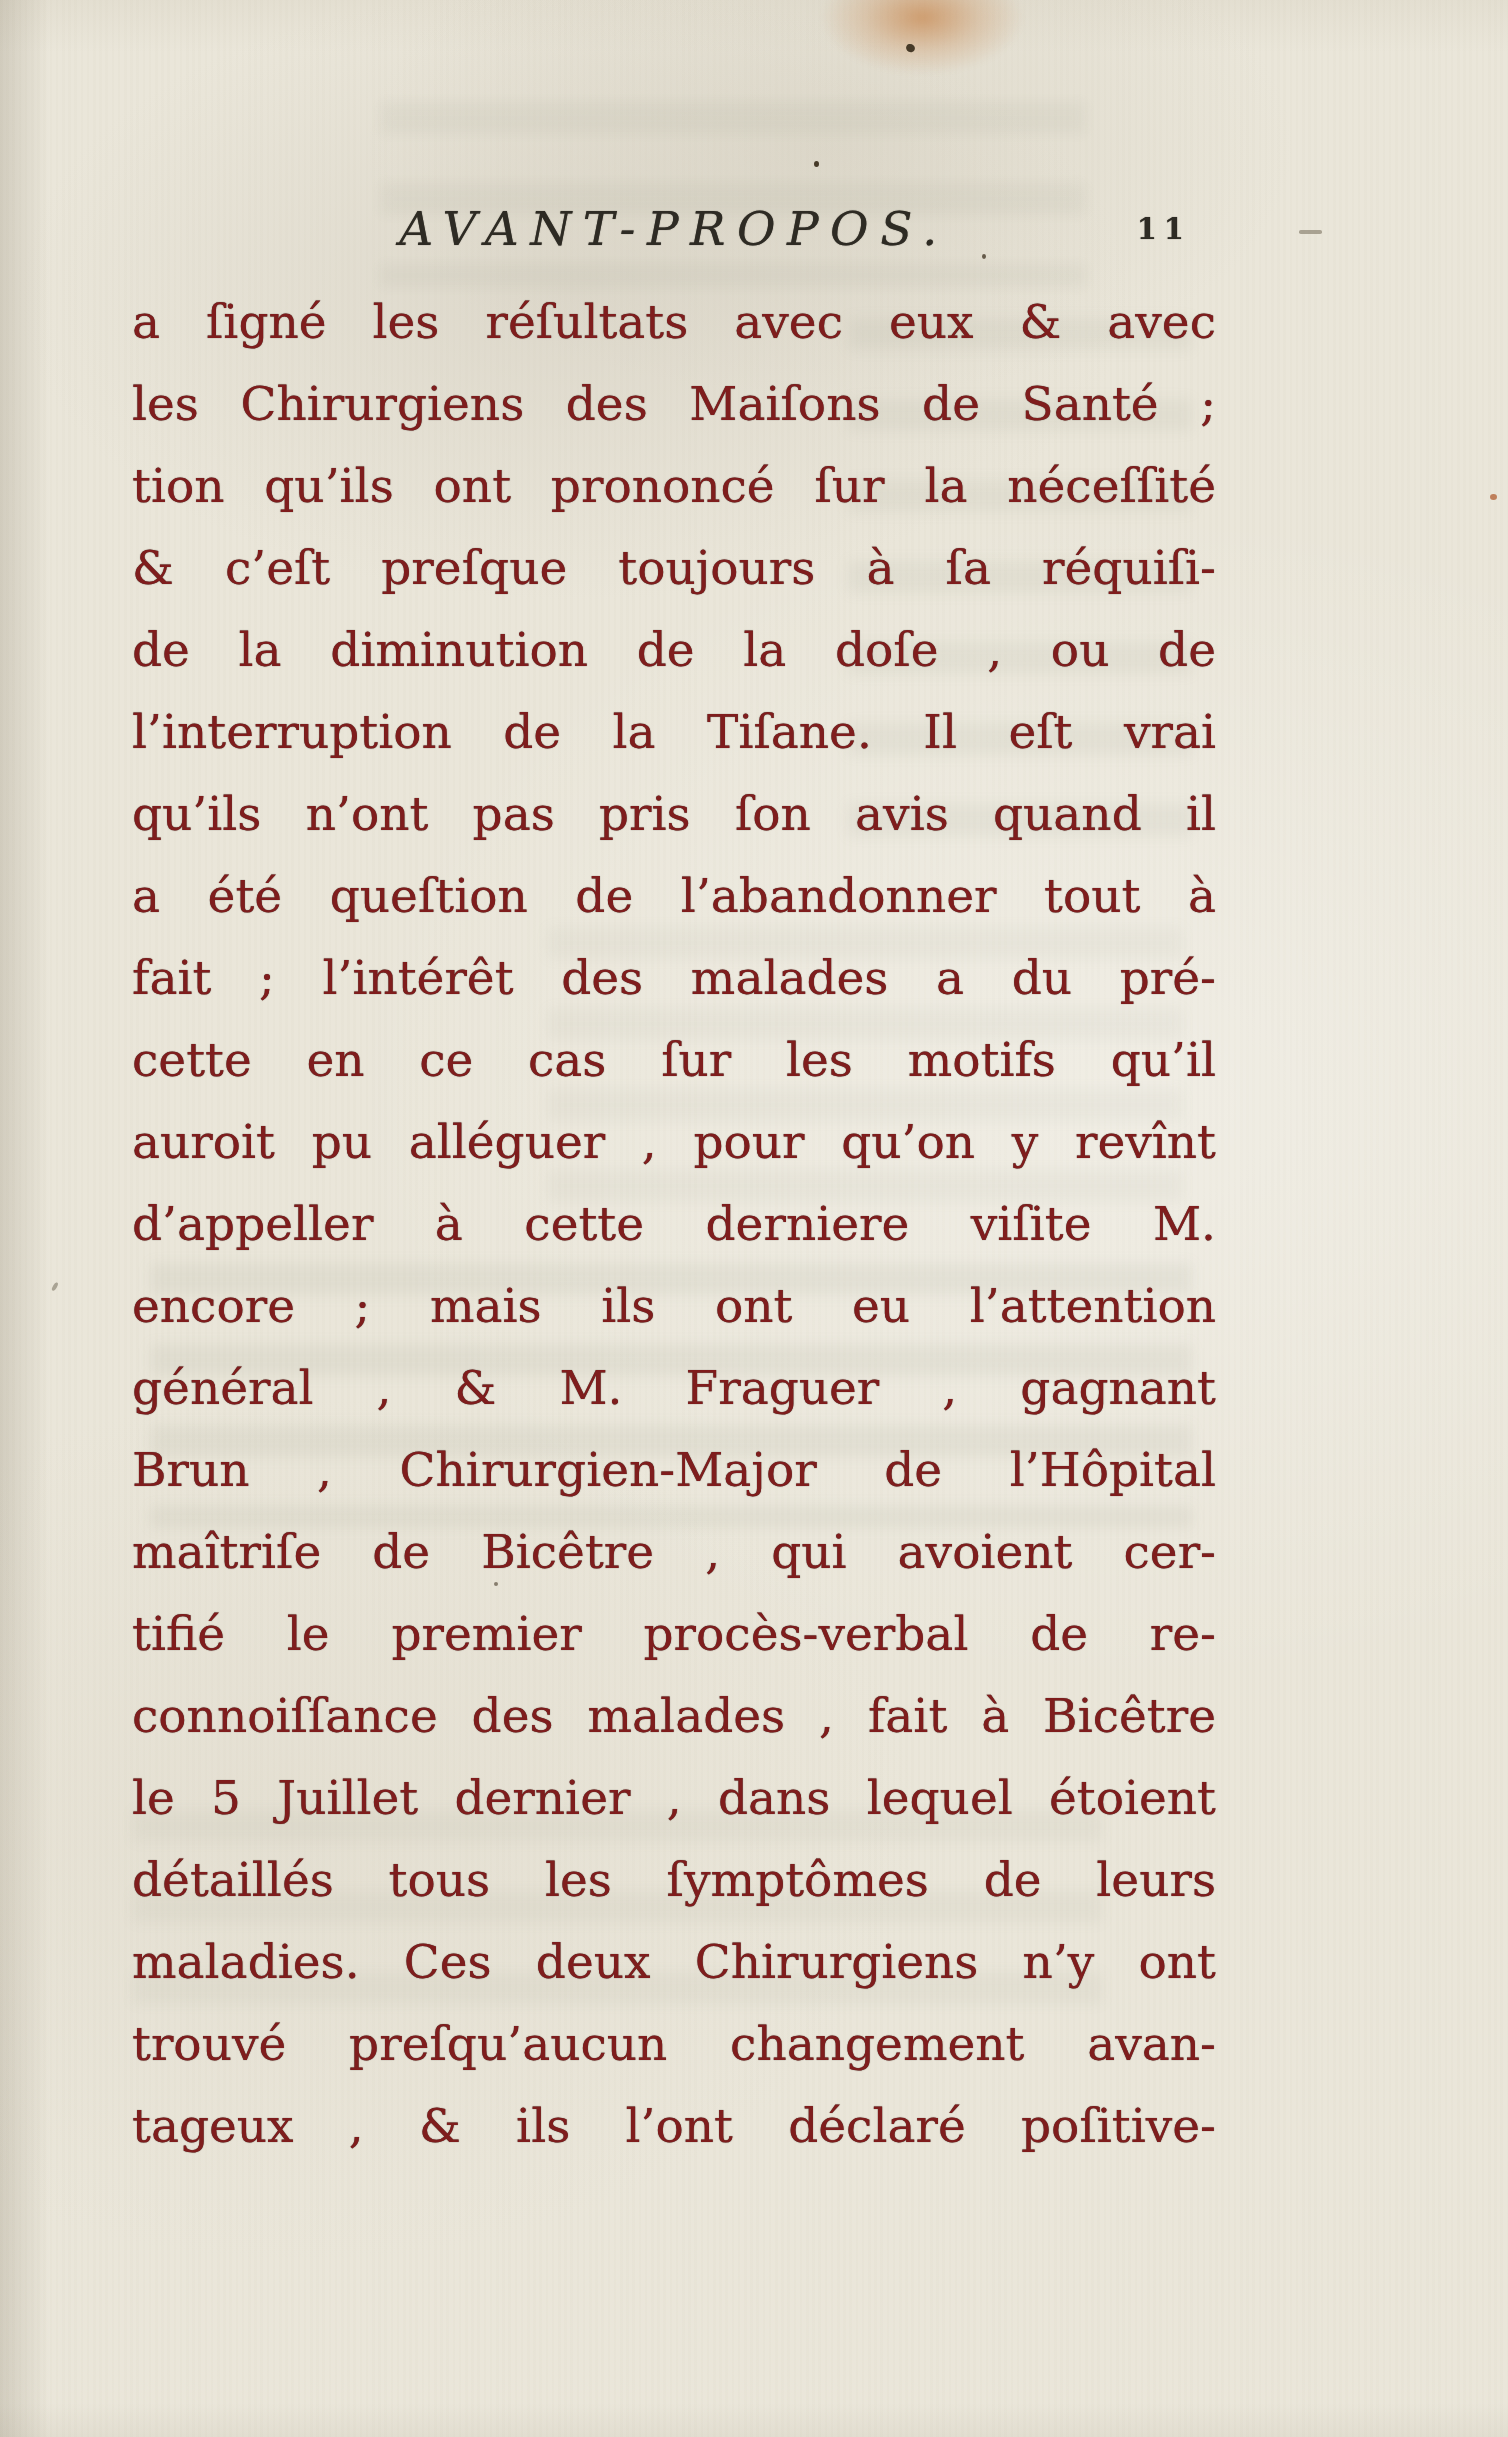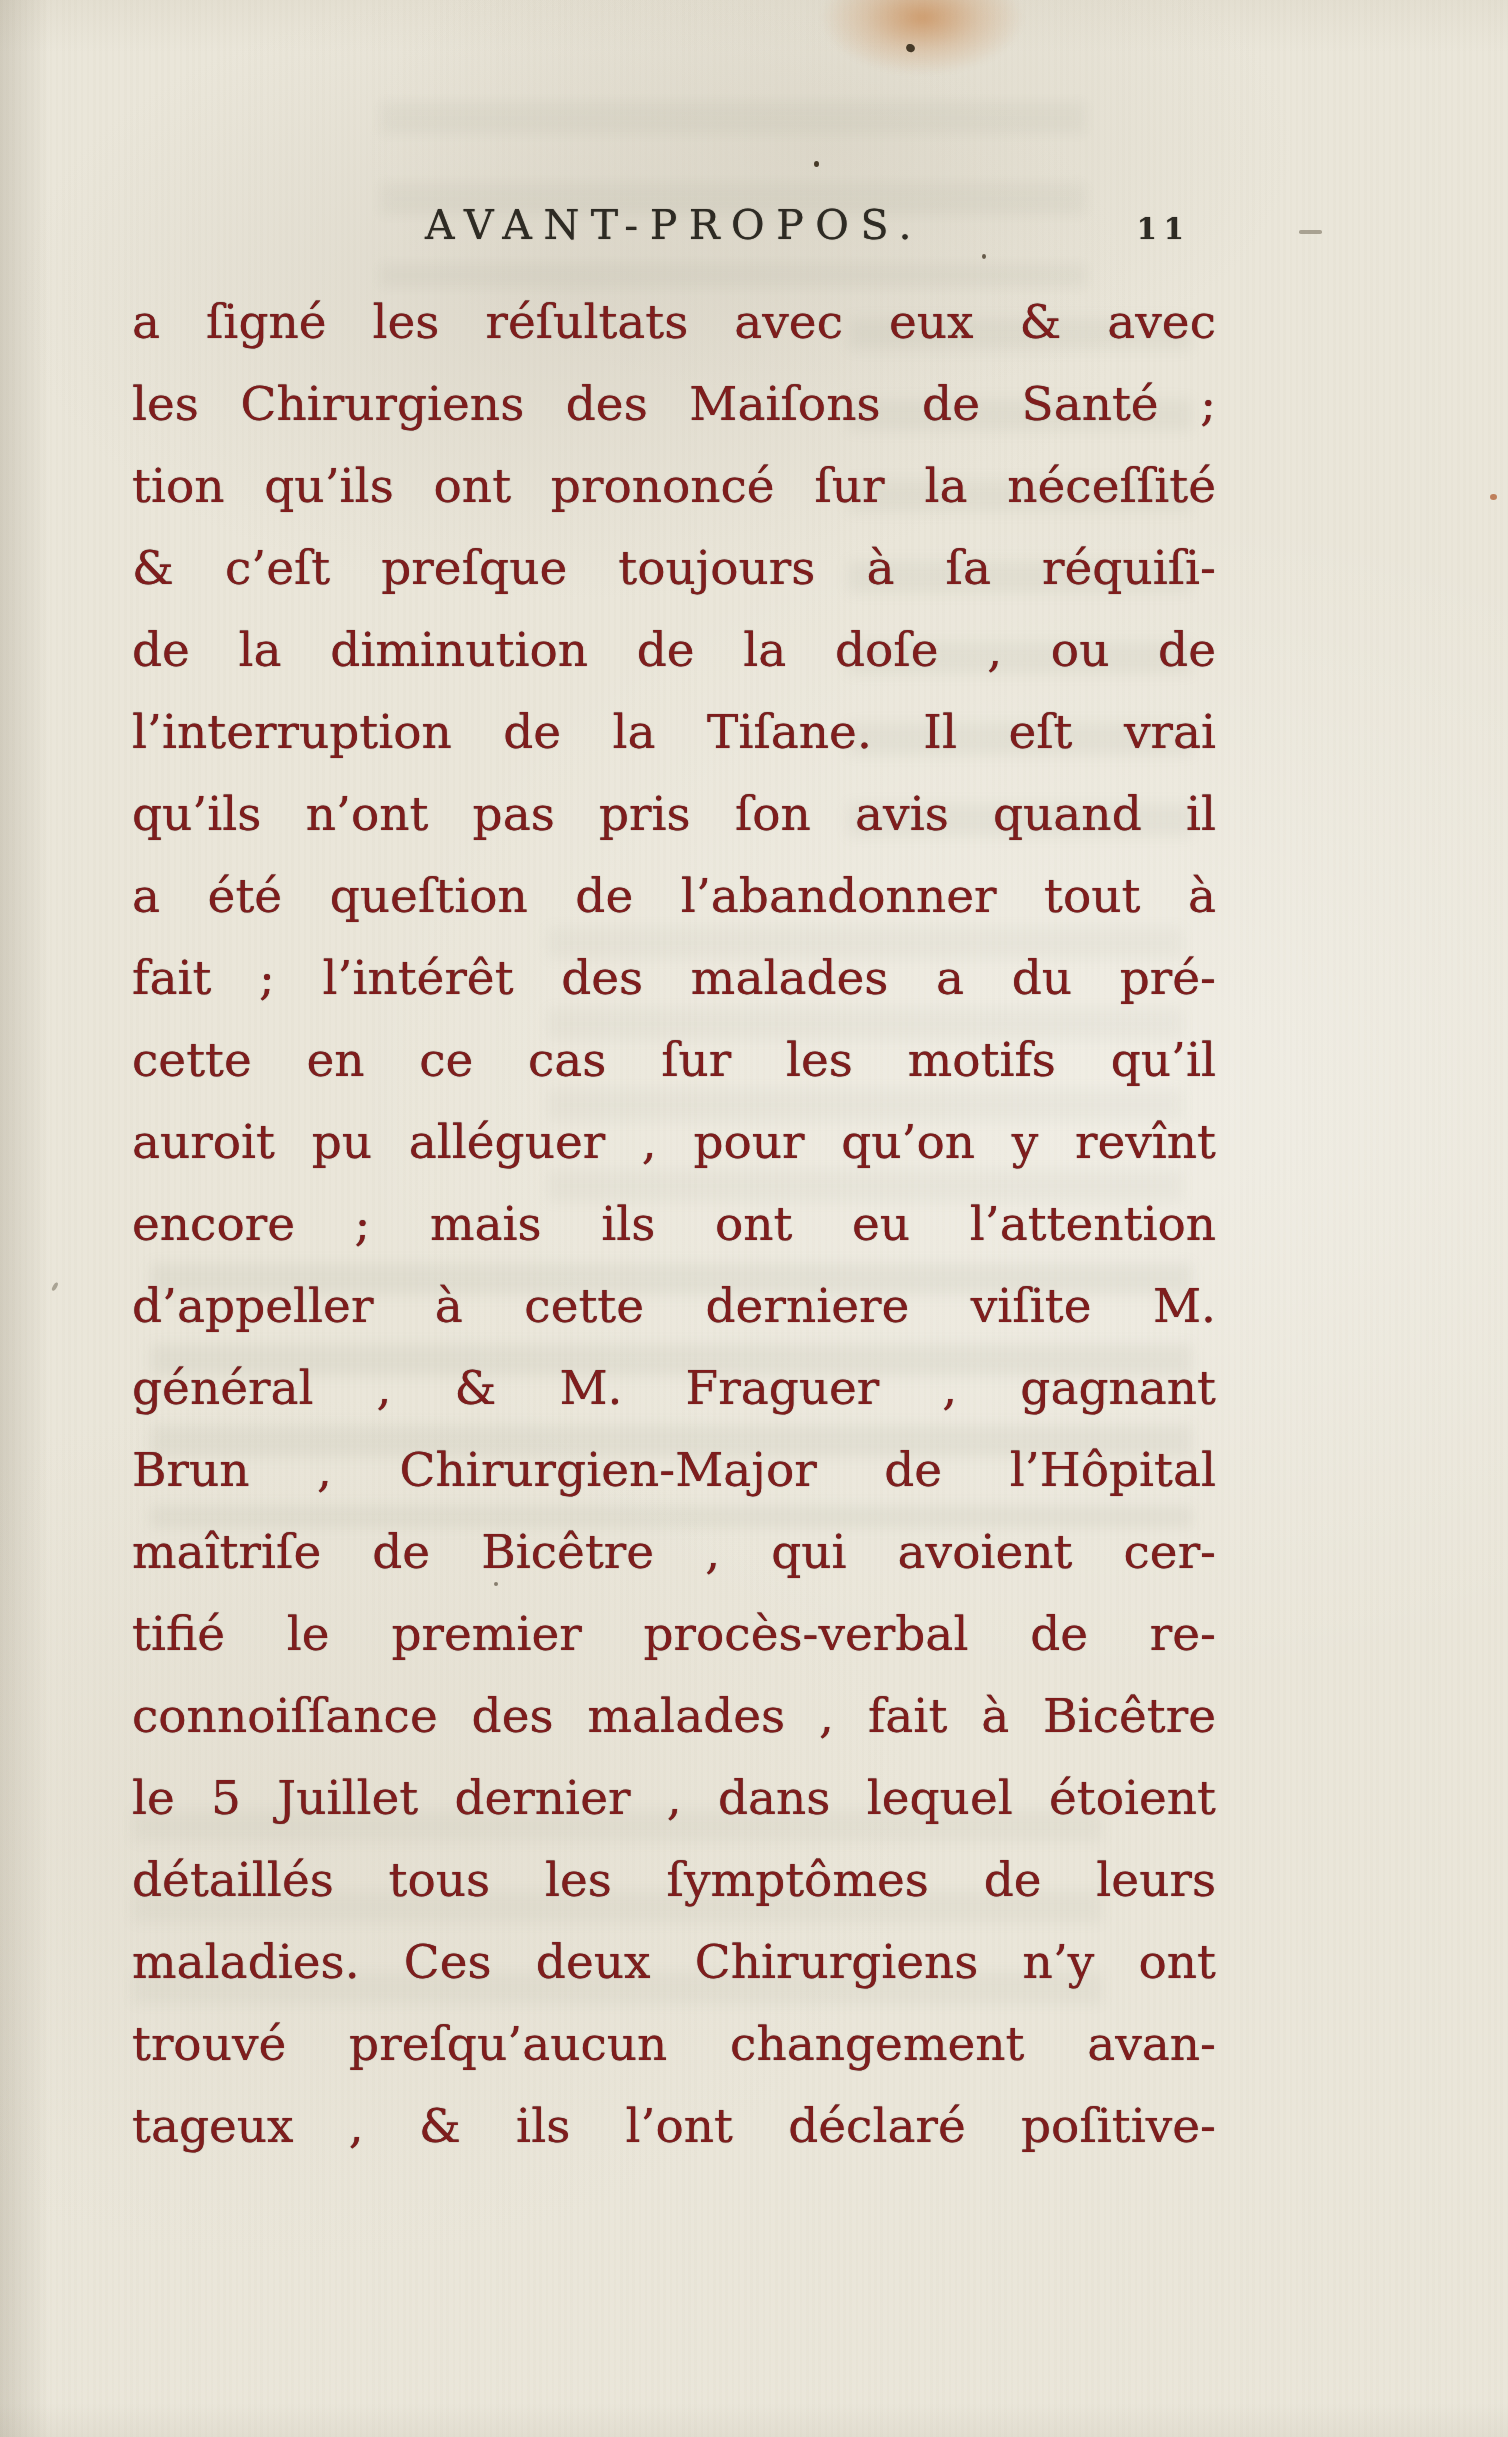--- a/index.html
+++ b/index.html
@@ -50,21 +50,21 @@
   .sp5{left:1490px;top:494px;width:7px;height:6.2px;background:#b4663c;opacity:.8;}
   .sp6{left:494px;top:1582px;width:4.4px;height:4.4px;opacity:.6;}
   .sp7{left:53px;top:1282px;width:3.5px;height:8.8px;background:#6a6150;opacity:.5;transform:rotate(30deg);}
 
   .header{
     position:absolute;left:132px;top:201px;width:1084px;height:71px;
     color:#2e2b24;
   }
   .running-title{
     position:absolute;left:0;right:0;text-align:center;
-    font-size:41px;letter-spacing:11.5px;
+    font-style:italic;font-size:47px;letter-spacing:11.5px;
     text-shadow:0 0 0.9px rgba(44,40,32,.85);
     white-space:nowrap;
   }
   .folio{
     position:absolute;right:25px;top:10.6px;
     font-size:29px;letter-spacing:7px;font-weight:bold;
     text-shadow:0 0 0.9px rgba(44,40,32,.85);
   }
   .body-text{
     position:absolute;left:132px;top:281px;width:1084px;
@@ -112,22 +112,22 @@
       <div class="line">les Chirurgiens des Maiſons de Santé ;</div>
       <div class="line">tion qu’ils ont prononcé ſur la néceſſité</div>
       <div class="line">&amp; c’eſt preſque toujours à ſa réquiſi-</div>
       <div class="line">de la diminution de la doſe , ou de</div>
       <div class="line">l’interruption de la Tiſane. Il eſt vrai</div>
       <div class="line">qu’ils n’ont pas pris ſon avis quand il</div>
       <div class="line">a été queſtion de l’abandonner tout à</div>
       <div class="line">fait ; l’intérêt des malades a du pré-</div>
       <div class="line">cette en ce cas ſur les motifs qu’il</div>
       <div class="line">auroit pu alléguer , pour qu’on y revînt</div>
+      <div class="line">d’appeller à cette derniere viſite M.</div>
       <div class="line">encore ; mais ils ont eu l’attention</div>
-      <div class="line">d’appeller à cette derniere viſite M.</div>
       <div class="line">général , &amp; M. Fraguer , gagnant</div>
       <div class="line">Brun , Chirurgien-Major de l’Hôpital</div>
       <div class="line">maîtriſe de Bicêtre , qui avoient cer-</div>
       <div class="line">tifié le premier procès-verbal de re-</div>
       <div class="line">connoiſſance des malades , fait à Bicêtre</div>
       <div class="line">le 5 Juillet dernier , dans lequel étoient</div>
       <div class="line">détaillés tous les ſymptômes de leurs</div>
       <div class="line">maladies. Ces deux Chirurgiens n’y ont</div>
       <div class="line">trouvé preſqu’aucun changement avan-</div>
       <div class="line">tageux , &amp; ils l’ont déclaré poſitive-</div>

